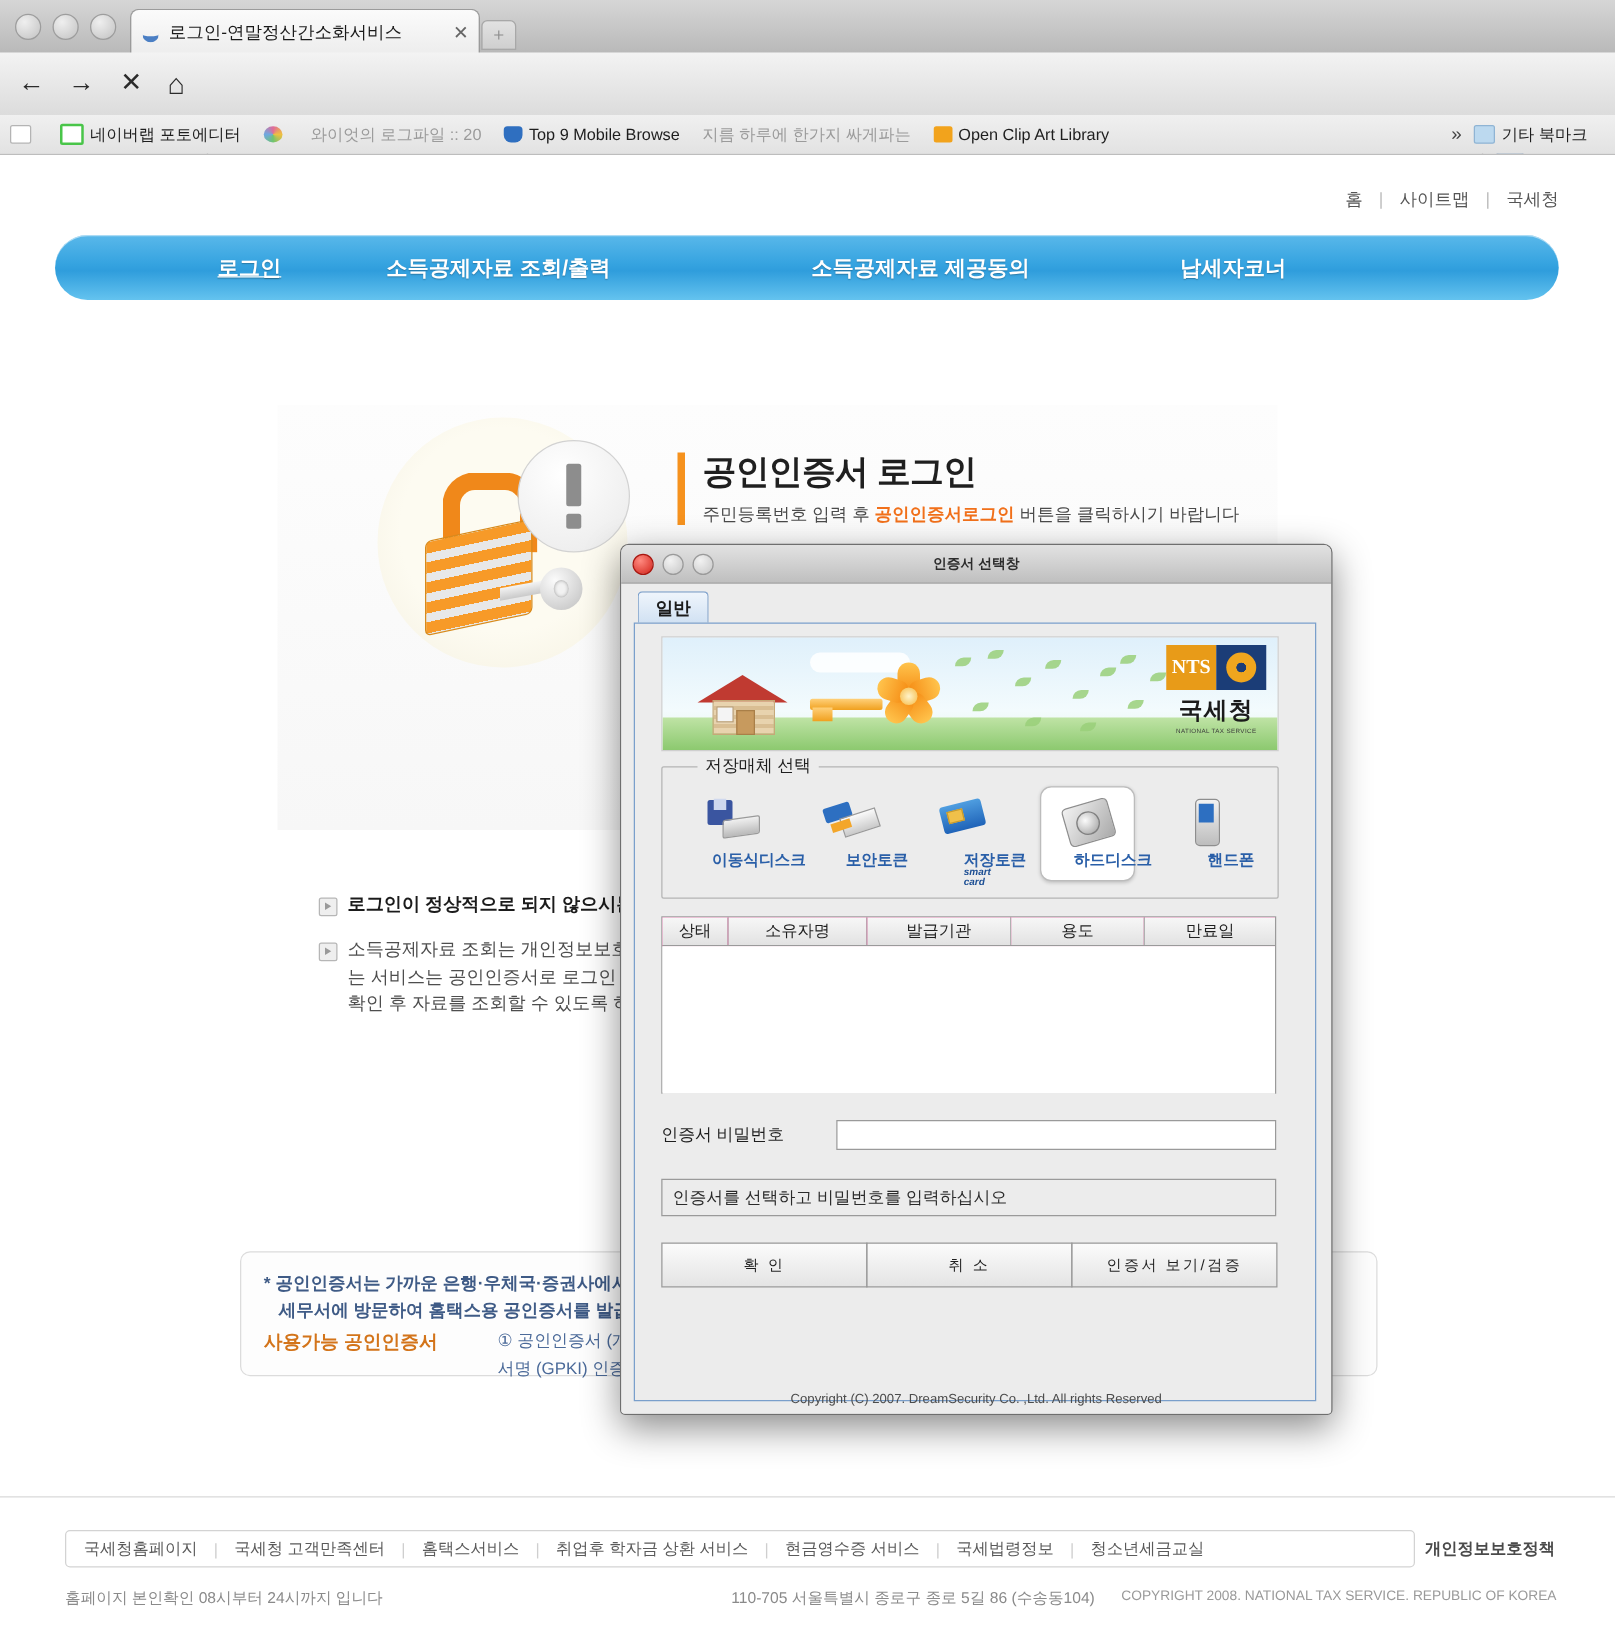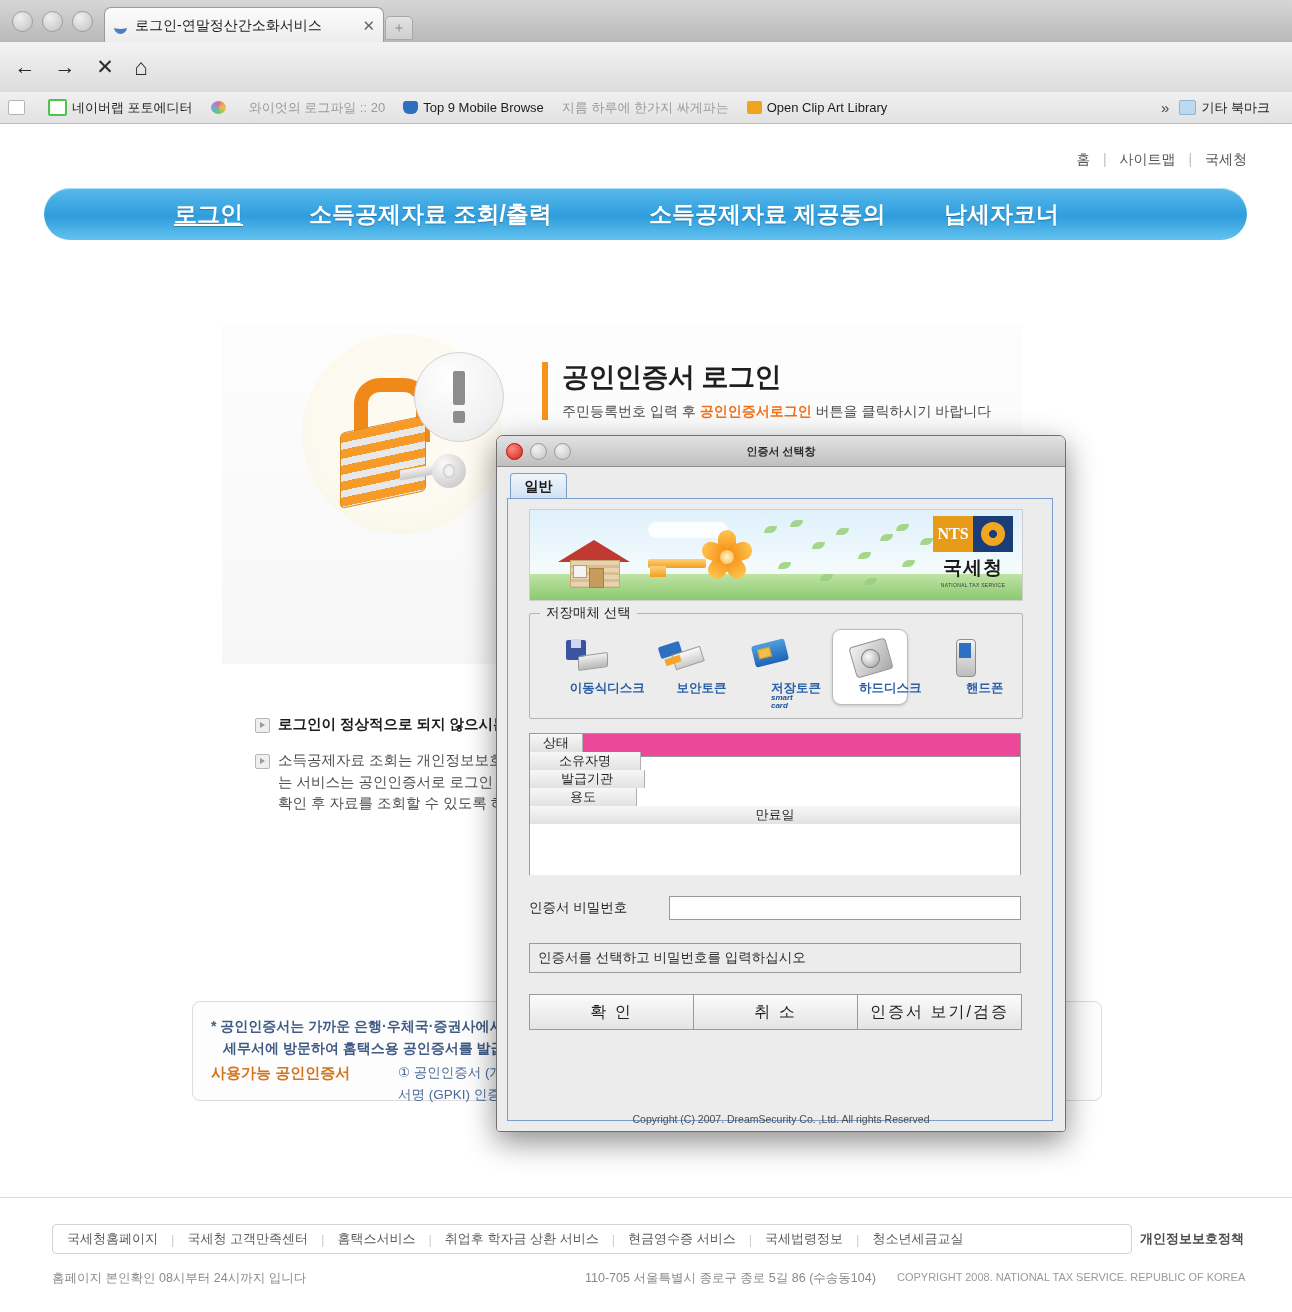--- a/index.html
+++ b/index.html
@@ -112,21 +112,21 @@
   .toplinks span{cursor:pointer;}
   .toplinks .sep{color:#bdbdbd;margin:0 9px;}
   .gnb{
     position:absolute;left:44px;top:64px;width:1203px;height:52px;
     border-radius:26px;
     background:linear-gradient(#59b8ea 0%,#35a3e0 45%,#2f9ddc 55%,#64c3ef 100%);
     box-shadow:inset 0 1px 0 rgba(255,255,255,.5);
     display:flex;align-items:center;
   }
   .gnb a{
-    color:#fff;font-size:23px;font-weight:bold;text-decoration:none;
+    color:#fff;font-size:17px;font-weight:bold;text-decoration:none;
     text-shadow:0 1px 1px rgba(0,0,0,.25);position:absolute;cursor:pointer;text-align:center;
   }
   .gnb a.active{text-decoration:underline;}
   .hero{
     position:absolute;left:222px;top:200px;width:800px;height:340px;
     background:linear-gradient(#fdfdfd,#f7f7f7);
   }
   .lockwrap{
     position:absolute;left:80px;top:10px;width:200px;height:200px;
     border-radius:50%;
@@ -339,21 +339,21 @@
   }
   .banner .logo .ksc{
     font-size:19px;font-weight:bold;color:#1b1b1b;margin-top:3px;letter-spacing:1px;
   }
   .banner .logo .eng{font-size:5px;color:#3a3a3a;letter-spacing:.3px;margin-top:1px;}
   .media-group{
     position:absolute;left:21px;top:114px;width:492px;height:104px;
     border:1px solid #b4b4b4;border-radius:2px;
   }
   .media-group .legend{
-    position:absolute;left:10px;top:-10px;background:#ececec;padding:0 6px;
+    position:absolute;left:28px;top:-10px;background:#ececec;padding:0 6px;
     font-size:13.5px;color:#1f1f1f;
   }
   .media-items{
     position:absolute;left:10px;top:12px;width:472px;height:82px;
     display:flex;justify-content:space-around;align-items:center;
   }
   .mitem{
     width:76px;height:76px;display:flex;flex-direction:column;align-items:center;
     justify-content:center;border-radius:9px;cursor:pointer;box-sizing:border-box;
   }
@@ -379,21 +379,21 @@
     background:linear-gradient(135deg,#f2f2f2,#a9a9a9);border:1px solid #8e8e8e;transform:rotate(-16deg);}
   .g-hd .h2{position:absolute;left:14px;top:11px;width:17px;height:17px;border-radius:50%;
     background:radial-gradient(circle at 40% 35%,#fbfbfb,#9c9c9c);border:1px solid #7f7f7f;transform:rotate(-16deg);}
   .g-ph .p1{position:absolute;left:14px;top:1px;width:18px;height:36px;border-radius:4px;
     background:linear-gradient(#f2f2f2,#bdbdbd);border:1px solid #8e8e8e;}
   .g-ph .p2{position:absolute;left:17px;top:5px;width:12px;height:15px;background:#2d6fc1;}
   .cert-table{
     position:absolute;left:21px;top:234px;width:492px;height:142px;
     border:1px solid #9a9a9a;background:#fff;box-sizing:border-box;
   }
-  .cert-head{display:flex;height:22px;background:#ec4899;border-bottom:1px solid #9a9a9a;flex-direction:column;}
+  .cert-head{display:flex;height:22px;background:#ec4899;border-bottom:1px solid #9a9a9a;}
   .cert-head div{
     border-right:1px solid #b0b0b0;font-size:13px;color:#1e1e1e;
     display:flex;align-items:center;justify-content:center;
     background:linear-gradient(#f7f7f7,#e2e2e2);
   }
   .cert-head div:last-child{border-right:none;}
   .cert-body{height:118px;background:#ffffff;}
   .pwrow{position:absolute;left:21px;top:396px;width:492px;height:26px;display:flex;align-items:center;}
   .pwrow .pwlabel{font-size:13.5px;color:#1e1e1e;width:140px;}
   .pwrow input{
@@ -402,21 +402,21 @@
   }
   .statusbar{
     position:absolute;left:21px;top:444px;width:492px;height:30px;
     border:1px solid #9a9a9a;background:#ececec;box-sizing:border-box;
     display:flex;align-items:center;padding:0 8px;font-size:13.5px;color:#2b2b2b;
   }
   .dlgbtns{position:absolute;left:21px;top:495px;width:492px;height:36px;display:flex;}
   .dlgbtns button{
     flex:1;height:36px;margin-right:-1px;
     background:linear-gradient(#fbfbfb,#e4e4e4);
-    border:1px solid #9a9a9a;font-size:16px;color:#1e1e1e;
+    border:1px solid #9a9a9a;font-size:12px;color:#1e1e1e;
     font-family:inherit;cursor:pointer;letter-spacing:2px;
   }
   .dlgcopy{
     position:absolute;left:0;bottom:6px;width:568px;text-align:center;
     font-size:10.5px;color:#4c4c4c;
   }
 </style>
 </head>
 <body>
 

